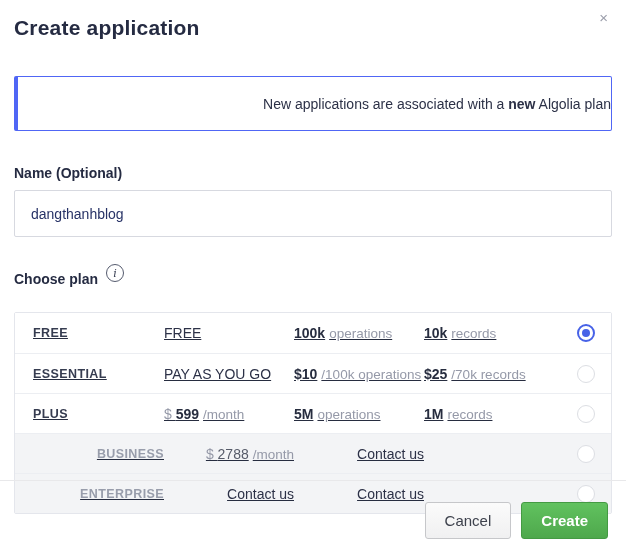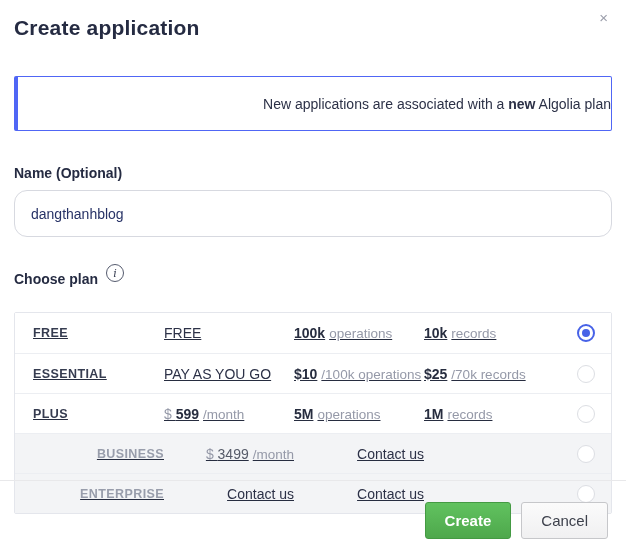--- a/index.html
+++ b/index.html
@@ -9,21 +9,21 @@
 
   .modal-title { font-size:21px; font-weight:700; color:#252b42; letter-spacing:.2px; padding-top:2px; }
   .close-btn { position:absolute; top:10px; right:18px; font-size:15px; color:#9b9eab; cursor:pointer; line-height:1; }
 
   .notice { margin-top:36px; border:1px solid #5066f5; border-left:4px solid #5066f5;
     border-radius:2px; height:55px; display:flex; align-items:center; padding-left:20px;
     font-size:14px; color:#2c3147;justify-content:flex-end; }
   .notice b { font-weight:700; }
 
   .field-label { margin-top:34px; font-size:14px; font-weight:700; color:#252b42; }
-  .text-input { margin-top:9px; width:100%; height:47px; border:1px solid #d7d9e0; border-radius:13px;
+  .text-input { margin-top:9px; width:100%; height:47px; border:1px solid #d7d9e0; border-radius:2px;
     padding:0 16px; font-size:14px; color:#273266; font-family:inherit; background:#fff; outline:none; display:block; }
 
   .plan-label-row { margin-top:22px; display:flex; align-items:center; gap:8px; }
   .info-icon { width:18px; height:18px; border:1px solid #555b6e; border-radius:50%;
     display:inline-flex; align-items:center; justify-content:center; font-size:11px; color:#3b4155;
     font-family:"DejaVu Serif",serif; font-style:italic; }
 
   .plan-table { margin-top:25px; border:1px solid #e4e6ec; border-radius:2px;text-decoration:underline; }
   .plan-row { display:grid; grid-template-columns:131px 130px 130px 1fr 34px; align-items:center;
     height:40px; padding-left:18px; border-top:1px solid #eceef2; background:#fff; cursor:pointer; }
@@ -87,35 +87,35 @@
     <div class="plan-row">
       <span class="plan-name">PLUS</span>
       <span class="cell"><span class="gray">$ </span><span class="val">599</span><span class="unit">/month</span></span>
       <span class="cell"><span class="val">5M</span><span class="unit">operations</span></span>
       <span class="cell"><span class="val">1M</span><span class="unit">records</span></span>
       <span class="radio"></span>
     </div>
 
     <div class="plan-row muted">
       <span class="plan-name">BUSINESS</span>
-      <span class="cell"><span class="gray">$ </span><span style="color:#565b69">3499</span><span class="unit">/month</span></span>
+      <span class="cell"><span class="gray">$ </span><span style="color:#565b69">2788</span><span class="unit">/month</span></span>
       <span class="cell">Contact us</span>
       <span class="cell"></span>
       <span class="radio"></span>
     </div>
 
     <div class="plan-row muted">
       <span class="plan-name">ENTERPRISE</span>
       <span class="cell">Contact us</span>
       <span class="cell">Contact us</span>
       <span class="cell"></span>
       <span class="radio"></span>
     </div>
 
   </div>
 
   <div class="footer-divider"></div>
   <div class="footer">
+    <button class="btn btn-cancel">Cancel</button>
     <button class="btn btn-create">Create</button>
-    <button class="btn btn-cancel">Cancel</button>
   </div>
 
 </div>
 
 </body></html>

